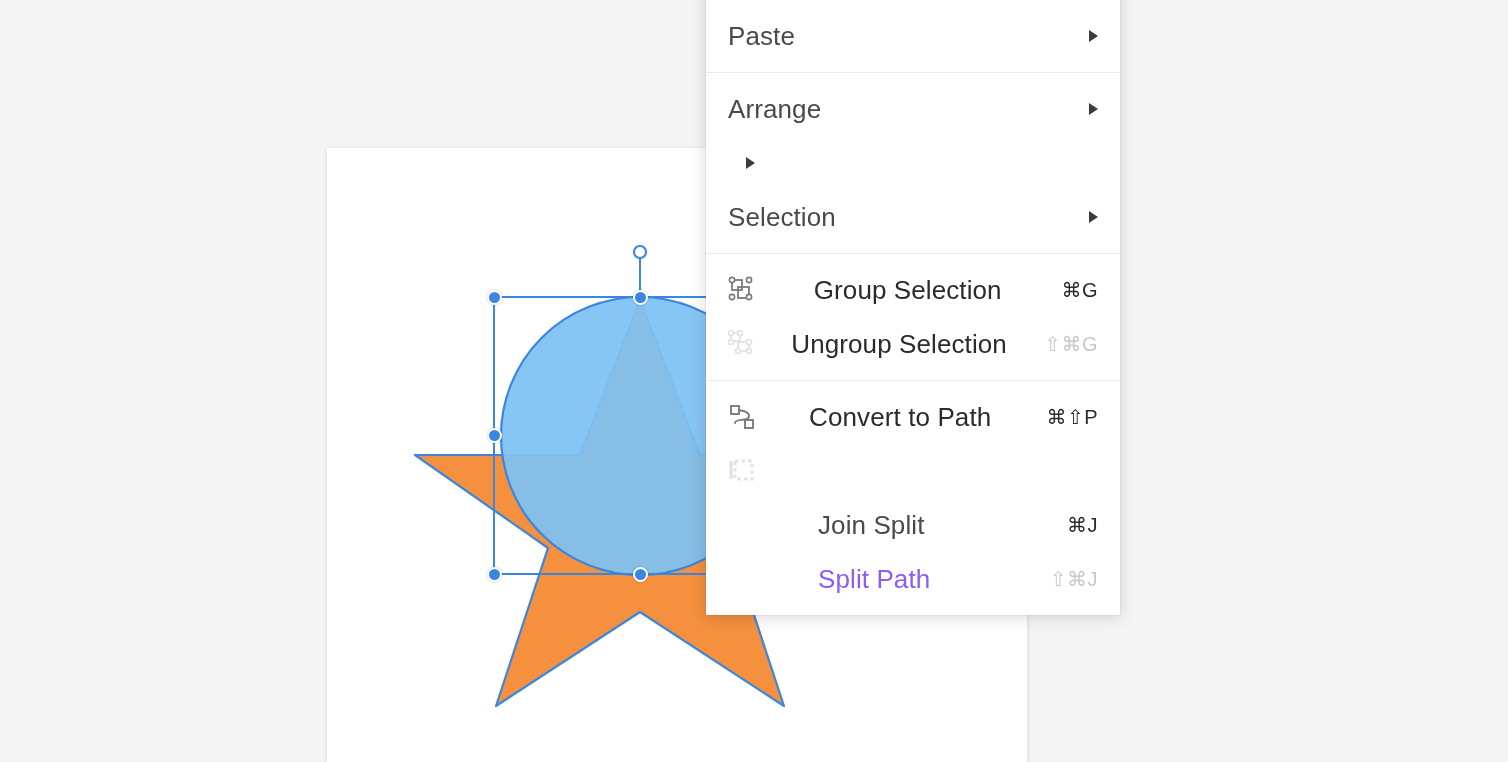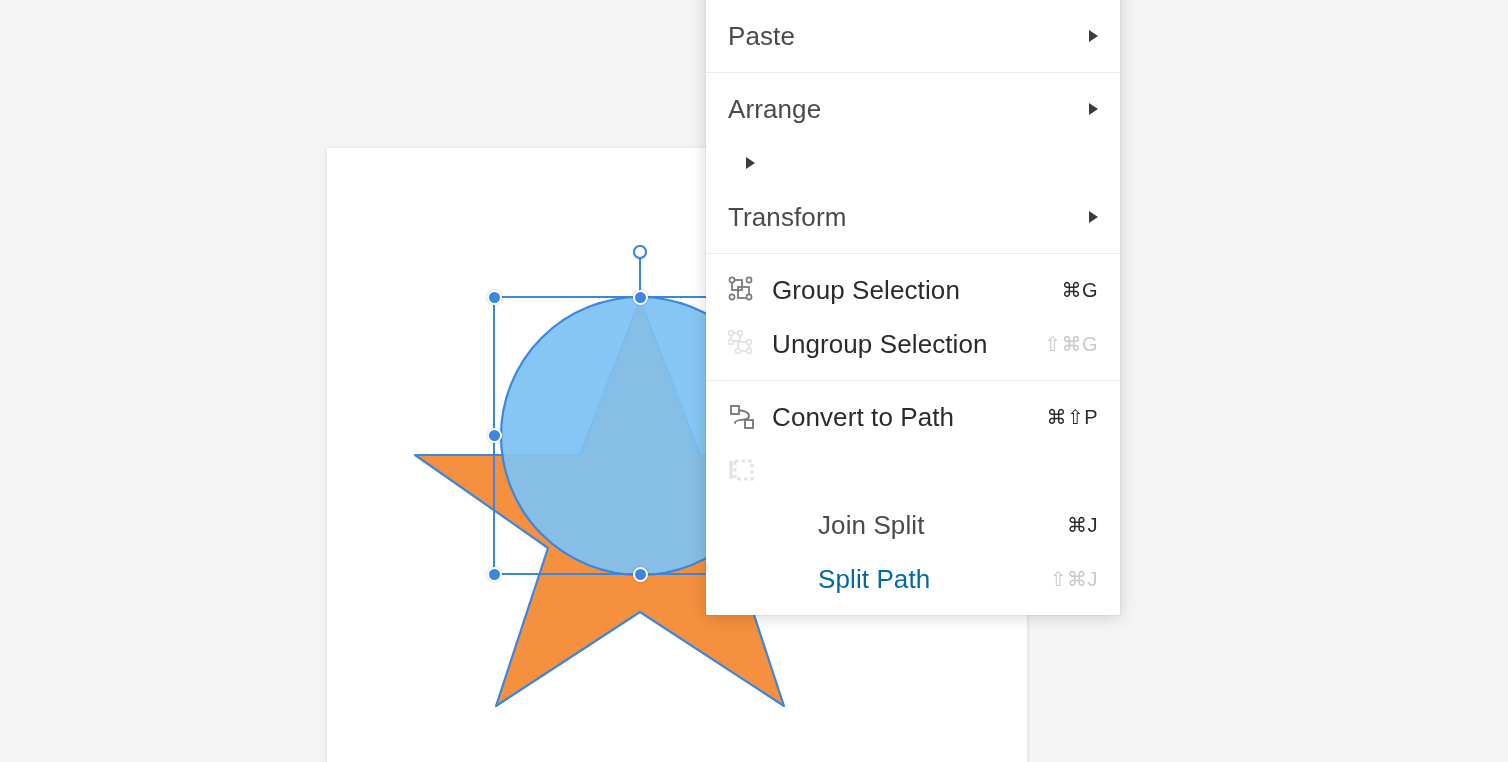--- a/index.html
+++ b/index.html
@@ -122,23 +122,23 @@
     margin-left: 18px;
   }
   .mi-arrow {
     width: 0;
     height: 0;
     border-top: 6px solid transparent;
     border-bottom: 6px solid transparent;
     border-left: 9px solid #3c3c3c;
     margin-left: 18px;
   }
-  .menu-item.disabled .mi-label { color: #0369a1; }
+  .menu-item.disabled .mi-label { color: #8b5cf6; }
   .menu-item.disabled .mi-shortcut { color: #c9c9c9; }
-  .menu-item.dark .mi-label { color: #2b2b2b; }
+  .menu-item.dark .mi-label { color: #2b2b2b; text-align: center; }
 </style>
 </head>
 <body>
 
 <div id="workspace">
 
   <div id="artboard"></div>
 
   <svg id="shapes-layer" viewBox="0 0 1508 762" xmlns="http://www.w3.org/2000/svg">
 
@@ -174,21 +174,21 @@
     <div class="menu-separator"></div>
     <div class="menu-section">
       <div class="menu-item">
         <span class="mi-label">Arrange</span>
         <span class="mi-arrow"></span>
       </div>
       <div class="menu-item">
         <span class="mi-arrow"></span>
       </div>
       <div class="menu-item">
-        <span class="mi-label">Transform</span>
+        <span class="mi-label">Selection</span>
         <span class="mi-arrow"></span>
       </div>
     </div>
     <div class="menu-separator"></div>
     <div class="menu-section">
       <div class="menu-item dark">
         <span class="mi-icon">
           <svg width="28" height="28" viewBox="0 0 28 28">
             <rect x="4" y="4" width="10" height="10" fill="none" stroke="#7b7b7b" stroke-width="1.8"></rect>
             <rect x="10" y="11" width="11" height="11" fill="none" stroke="#7b7b7b" stroke-width="1.8"></rect>

